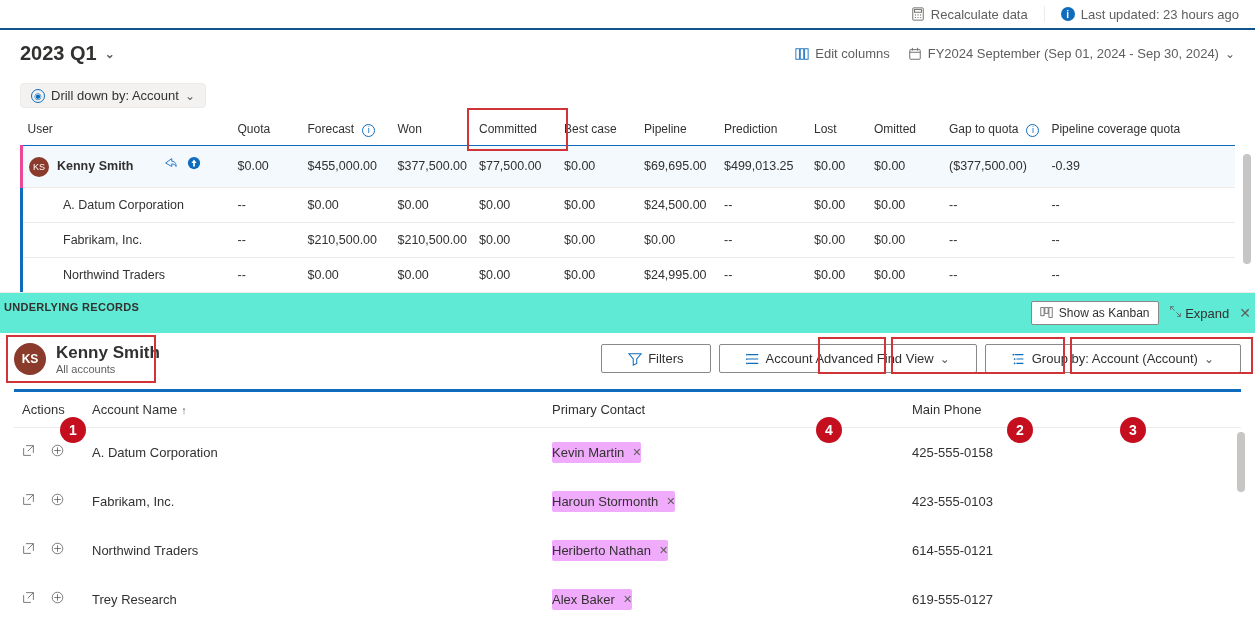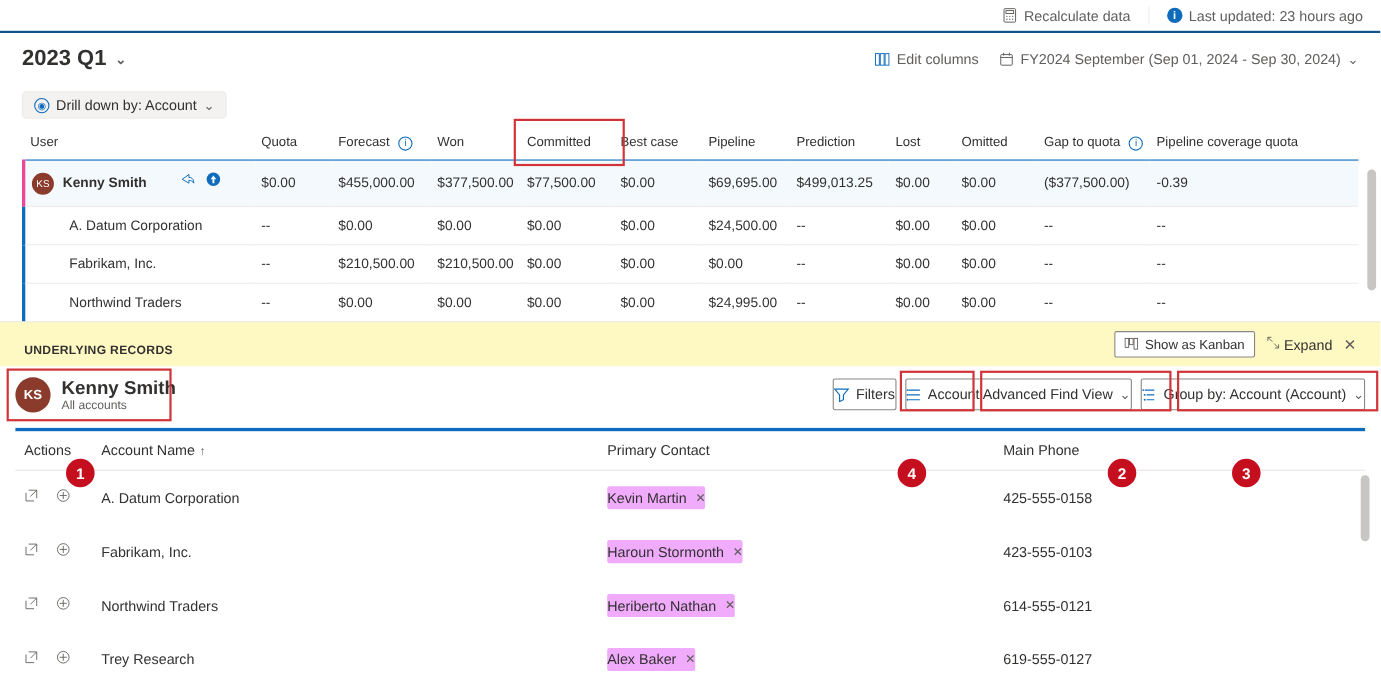--- a/index.html
+++ b/index.html
@@ -20,30 +20,30 @@
 .grid th .info{width:13px;height:13px;border:1px solid #0f6cbd;border-radius:50%;display:inline-flex;align-items:center;justify-content:center;color:#0f6cbd;font-size:9px;margin-left:8px}
 .grid td{padding:10px 6px;border-top:1px solid #edebe9;font-size:12.5px;color:#323130;white-space:nowrap}
 .row-sel{background:#f3f9fd;border-left:3px solid #ec4899}
 .row-sel td{border-top:1px solid #0f6cbd}
 .u-sep{border-left:3px solid #0f6cbd}
 .u-sep td:first-child{padding-left:20px}
 .avatar-s{width:20px;height:20px;border-radius:50%;background:#8a3b2b;color:#fff;font-size:9px;display:inline-flex;align-items:center;justify-content:center;margin-right:8px}
 .row-sel .acts{display:inline-flex;gap:10px;margin-left:26px}
 .row-sel .acts svg{width:14px;height:14px}
 .redbox{border:2.5px solid #d13438;position:absolute}
-.under-header{display:flex;justify-content:space-between;align-items:flex-end;padding:8px 22px;border-top:1px solid #edebe9;background:#fef9c3}
+.under-header{display:flex;justify-content:space-between;align-items:flex-start;padding:8px 4px;border-top:1px solid #edebe9;background:#5eead4}
 .under-title{font-size:11px;font-weight:600;letter-spacing:.3px;color:#323130}
 .under-right{display:flex;align-items:center;gap:10px}
 .btn{display:inline-flex;align-items:center;gap:6px;border:1px solid #8a8886;background:#fff;border-radius:2px;padding:4px 8px;cursor:pointer;color:#323130;font-size:12px}
 .under-user{display:flex;justify-content:space-between;align-items:center;padding:10px 14px;position:relative}
 .ks-big{width:32px;height:32px;border-radius:50%;background:#8a3b2b;color:#fff;display:flex;align-items:center;justify-content:center;font-size:12px;font-weight:600}
 .ks-name{font-size:17px;font-weight:600}
 .ks-sub{font-size:11px;color:#605e5c}
 .toolbar{display:flex;gap:8px}
-.tbtn{display:inline-flex;align-items:center;gap:6px;border:1px solid #8a8886;border-radius:2px;padding:6px 0;cursor:pointer;font-size:13px;background:#fff}
+.tbtn{display:inline-flex;align-items:center;gap:6px;border:1px solid #8a8886;border-radius:2px;padding:6px 26px;cursor:pointer;font-size:13px;background:#fff}
 .tbtn svg{width:14px;height:14px}
 .blue-sep{height:3px;background:#0f6cbd;margin:4px 14px 0}
 .under-grid{width:calc(100% - 28px);margin:0 14px;border-collapse:collapse}
 .under-grid th{text-align:left;font-weight:400;padding:10px 8px;border-bottom:1px solid #edebe9;font-size:13px}
 .under-grid td{padding:14px 8px;font-size:13px}
 .arr{font-size:11px;color:#605e5c;margin-left:4px}
 .tag{background:#f0abfc;padding:3px 0;border-radius:2px;display:inline-flex;align-items:center;gap:8px}
 .tag .x{color:#605e5c;cursor:pointer;font-size:11px}
 .act-ico{color:#605e5c;cursor:pointer;margin-right:12px;display:inline-flex}
 .callout{position:absolute;width:26px;height:26px;border-radius:50%;background:#c50f1f;color:#fff;display:flex;align-items:center;justify-content:center;font-weight:600;font-size:14px;z-index:5}

